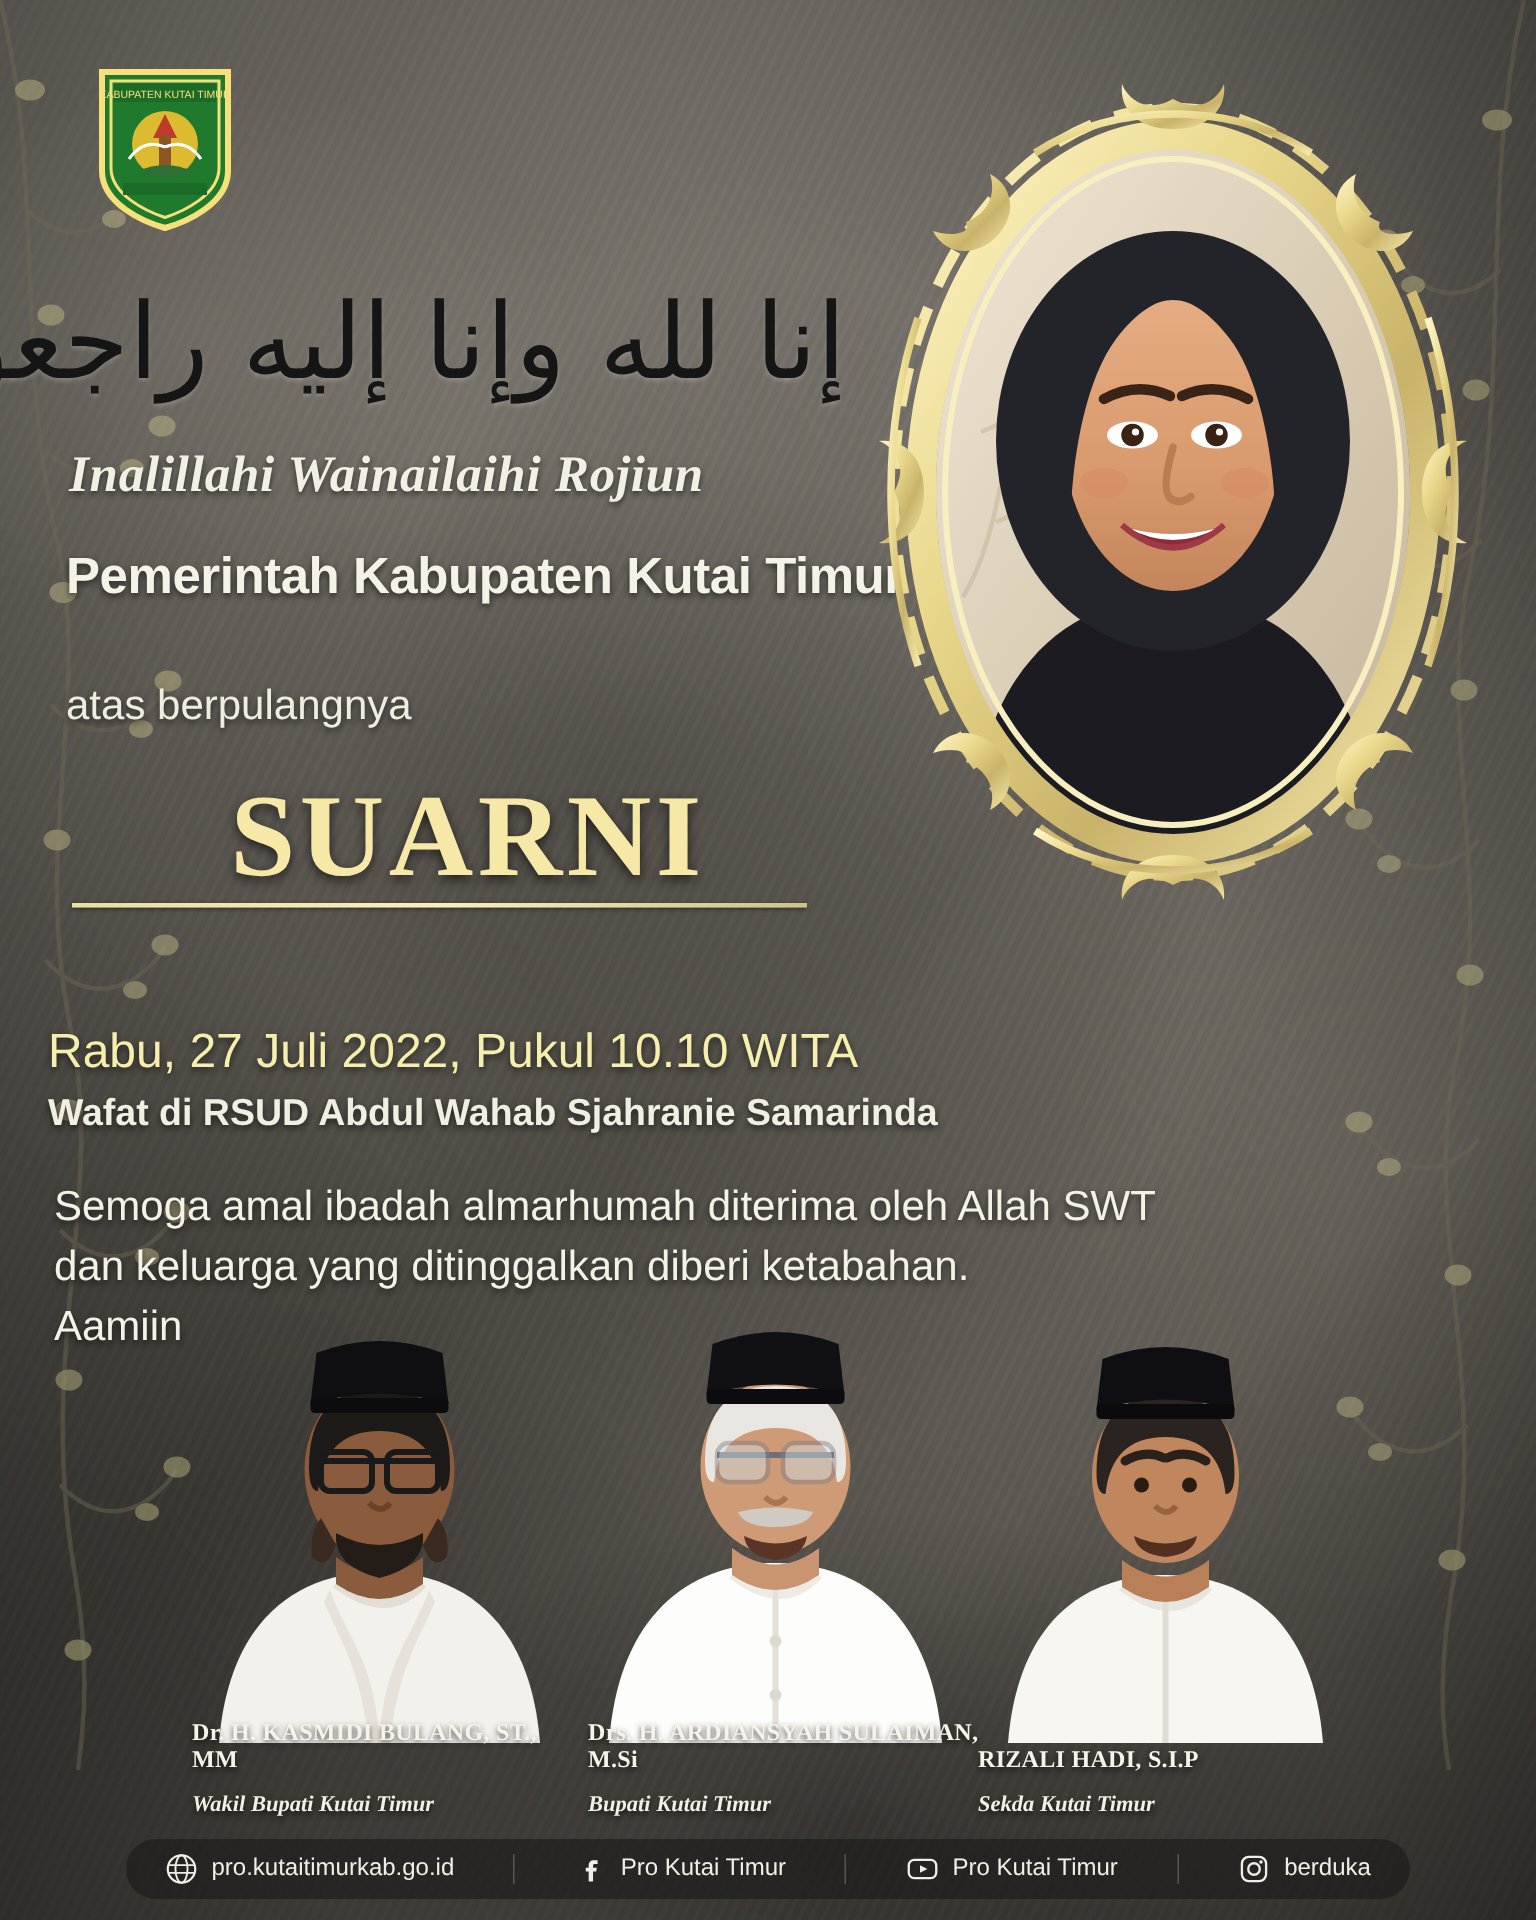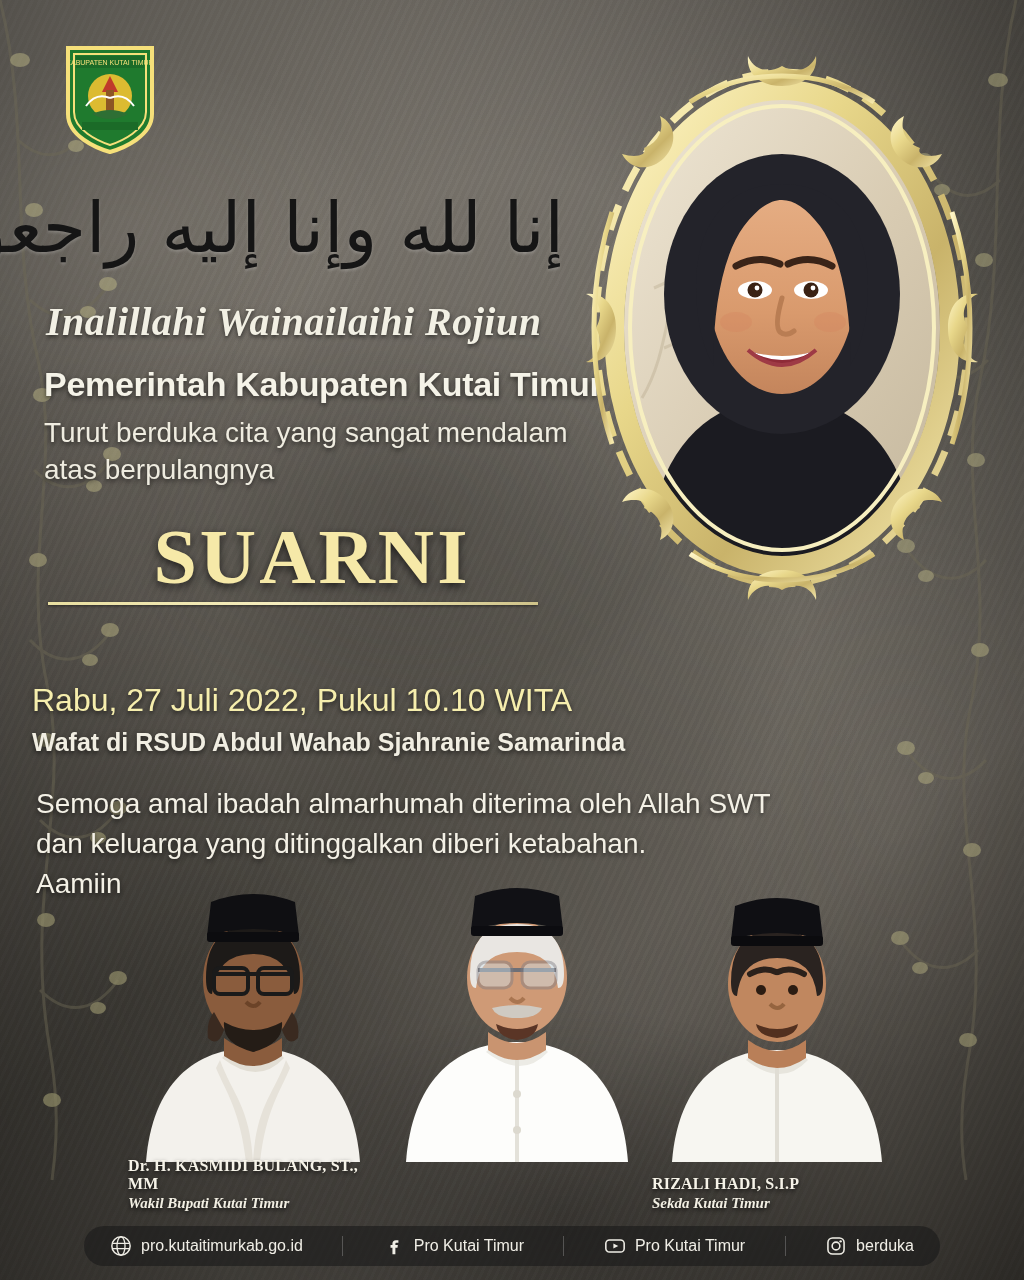--- a/index.html
+++ b/index.html
@@ -44,21 +44,21 @@
   
   .arabic{
     position:absolute;left:44px;top:178px;width:520px;height:110px;
     color:#151515;font-size:70px;line-height:100px;direction:rtl;
     font-family:"DejaVu Sans", sans-serif;white-space:nowrap;
     text-shadow:0 2px 3px rgba(255,255,255,.18);
   }
   .translit{
     position:absolute;left:46px;top:298px;
     font-family:"Liberation Serif", serif;font-style:italic;font-weight:700;
-    font-size:40px;color:#f2f0e4;letter-spacing:.5px;
+    font-size:34px;color:#f2f0e4;letter-spacing:.5px;
     text-shadow:0 2px 4px rgba(0,0,0,.55);
   }
   .gov{
     position:absolute;left:44px;top:365px;
     font-size:34px;font-weight:700;color:#f5f3e8;letter-spacing:-.3px;
     text-shadow:0 2px 5px rgba(0,0,0,.6);
   }
   .cond{
     position:absolute;left:44px;top:414px;width:560px;
     font-size:28px;line-height:37px;color:#efece0;font-weight:400;
@@ -114,21 +114,21 @@
   .o1{left:128px;}
   .o2{left:392px;}
   .o3{left:652px;}
   .caption{position:absolute;bottom:0;width:100%;text-align:left;}
   .cap-name{
     font-family:"Liberation Serif", serif;font-weight:700;font-size:16px;color:#f6f3e8;
     letter-spacing:.2px;text-shadow:0 2px 4px rgba(0,0,0,.7);
   }
   .cap-title{
     font-family:"Liberation Serif", serif;font-style:italic;font-weight:700;font-size:15px;
-    color:#f2efe3;margin-top:2px;text-shadow:0 2px 4px rgba(0,0,0,.7);
+    color:#f2efe3;margin-top:12px;text-shadow:0 2px 4px rgba(0,0,0,.7);
   }
 
   
   .footer{
     position:absolute;left:84px;bottom:14px;width:856px;height:40px;
     background:rgba(26,26,26,.62);border-radius:20px;
     display:flex;align-items:center;justify-content:space-between;
     padding:0 26px;box-sizing:border-box;
   }
   .fitem{display:flex;align-items:center;gap:9px;color:#f0eee6;font-size:16px;}
@@ -217,21 +217,21 @@
     <path d="M30,70 Q48,62 66,70 Q48,80 30,70 Z" fill="#2e6f34"></path>
     <path d="M24,62 q10,-14 24,-8" stroke="#fff" stroke-width="2" fill="none"></path>
     <path d="M72,62 q-10,-14 -24,-8" stroke="#fff" stroke-width="2" fill="none"></path>
     <rect x="20" y="78" width="56" height="8" fill="#1b6b28"></rect>
   </svg>
 
   <div class="arabic">إنا لله وإنا إليه راجعون</div>
   <div class="translit">Inalillahi Wainailaihi Rojiun</div>
   <div class="gov">Pemerintah Kabupaten Kutai Timur</div>
   <div class="cond">
-    <span>Turut berduka cita yang sangat mendalam</span><br>
+    <br>
     <span>atas berpulangnya</span>
   </div>
   <div class="name">SUARNI</div>
   <div class="rule"></div>
   <div class="datetime">Rabu, 27 Juli 2022, Pukul 10.10 WITA</div>
   <div class="place">Wafat di RSUD Abdul Wahab Sjahranie Samarinda</div>
   <div class="prayer">
     <span>Semoga amal ibadah almarhumah diterima oleh Allah SWT</span><br>
     <span>dan keluarga yang ditinggalkan diberi ketabahan.</span><br>
     <span>Aamiin</span>
@@ -379,20 +379,24 @@
         <path d="M83,44 q42,-16 84,0 l4,34 q-46,-14 -92,0 Z" fill="#0f0f13"></path>
         <rect x="79" y="74" width="92" height="10" rx="3" fill="#0b0b0e"></rect>
         <path d="M118,142 q8,8 14,0" stroke="#95643f" stroke-width="4" fill="none"></path>
       </svg>
     </div>
 
     <div class="caption" style="left:128px;width:250px;">
       <div class="cap-name">Dr. H. KASMIDI BULANG, ST., MM</div>
       <div class="cap-title">Wakil Bupati Kutai Timur</div>
     </div>
+    <div class="caption" style="left:392px;width:264px;">
+      <div class="cap-name">Drs. H. ARDIANSYAH SULAIMAN, M.Si</div>
+      <div class="cap-title">Bupati Kutai Timur</div>
+    </div>
     <div class="caption" style="left:652px;width:250px;">
       <div class="cap-name">RIZALI HADI, S.I.P</div>
       <div class="cap-title">Sekda Kutai Timur</div>
     </div>
   </div>
 
   <div class="footer">
     <div class="fitem">
       <span class="ic">
         <svg viewBox="0 0 24 24" width="22" height="22">

